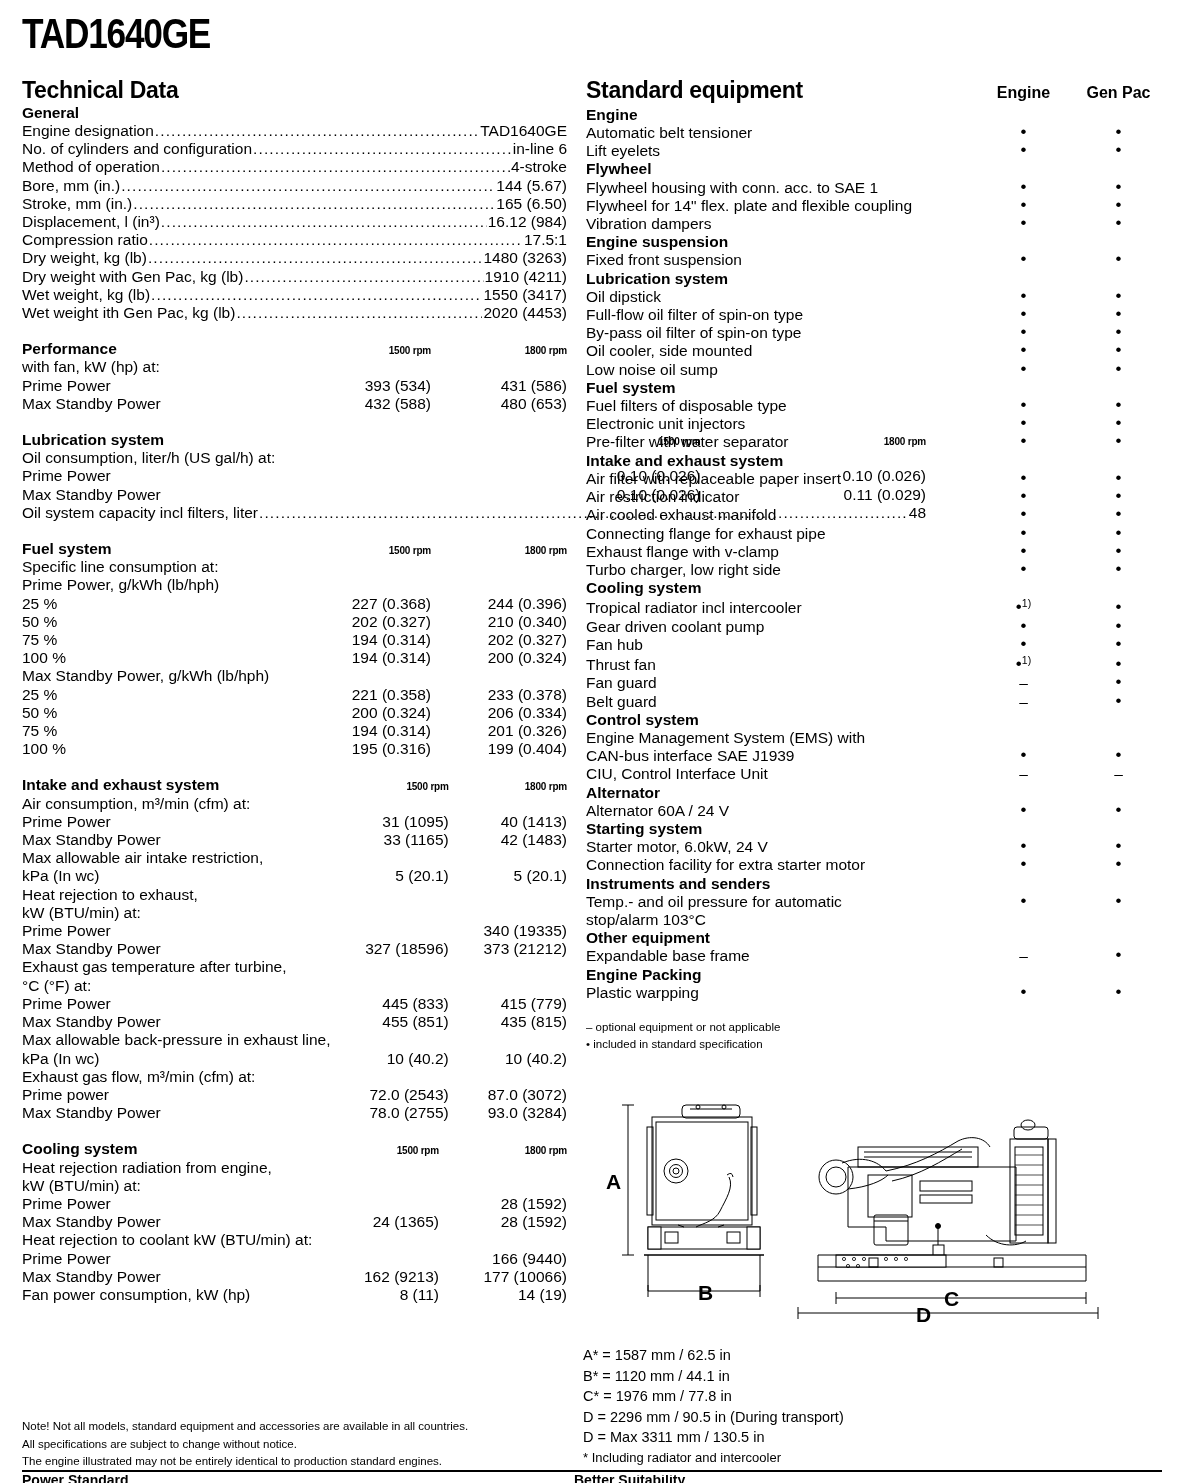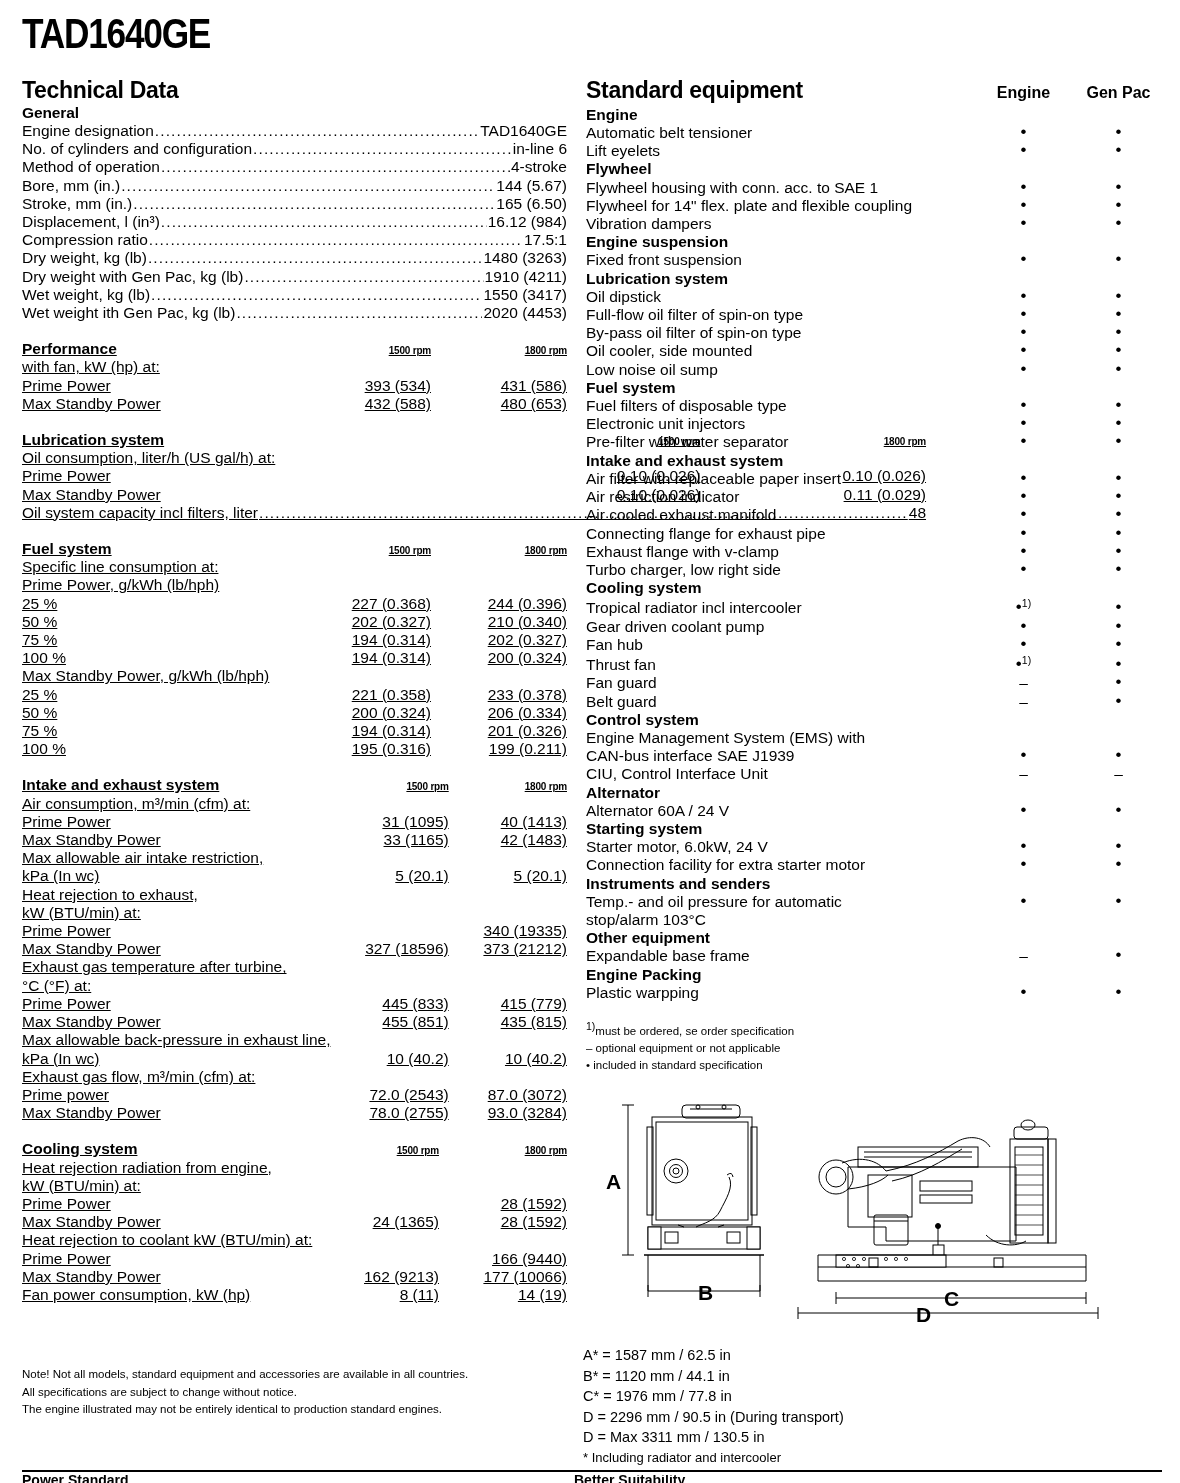--- a/index.html
+++ b/index.html
@@ -62,21 +62,21 @@
     flex: 1 1 auto;
     overflow: hidden;
     margin: 0 1px;
     letter-spacing: 1.1px;
     color: #000;
     font-size: 15.5px;
   }
   .dot-row .val { flex: 0 0 auto; }
 
   
-  .spec-table { width: 100%; border-collapse: collapse; text-decoration: underline; }
+  .spec-table { width: 100%; border-collapse: collapse; }
   .spec-table td {
     font-size: 15.5px;
     line-height: 1.175;
     padding: 0;
     vertical-align: baseline;
     white-space: nowrap;
   }
   .spec-table td.c-label { width: 273px; text-align: left; }
   .spec-table td.c-1500  { width: 136px; text-align: right; }
   .spec-table td.c-1800  { width: 136px; text-align: right; margin-top: 39px; }
@@ -131,21 +131,21 @@
     font-size: 14.5px;
     line-height: 1.42;
     white-space: nowrap;
   }
   .dim-list .star-note { font-size: 13px; line-height: 1.5; }
 
   
   .footer-note {
     position: absolute;
     left: 22px;
-    top: 1366px;
+    top: 1418px;
     font-size: 11.5px;
     line-height: 1.53;
     white-space: nowrap;
   }
   .footer-rule {
     position: absolute;
     left: 22px;
     top: 1470px;
     width: 1140px;
     border-top: 2.2px solid #000;
@@ -355,21 +355,21 @@
               <td class="c-1800">206 (0.334)</td>
             </tr>
             <tr>
               <td class="c-label">75 %</td>
               <td class="c-1500">194 (0.314)</td>
               <td class="c-1800">201 (0.326)</td>
             </tr>
             <tr>
               <td class="c-label">100 %</td>
               <td class="c-1500">195 (0.316)</td>
-              <td class="c-1800">199 (0.211)</td>
+              <td class="c-1800">199 (0.404)</td>
             </tr>
           </tbody>
         </table>
         <table class="spec-table">
           <tbody>
             <tr class="gap-row">
               <td colspan="3"></td>
             </tr>
             <tr class="head">
               <td class="c-label">Intake and exhaust system</td>
@@ -777,21 +777,20 @@
           </tr>
           <tr>
             <td class="e-label">Plastic warpping</td>
             <td class="e-eng"><span class="mark-dot">•</span></td>
             <td class="e-gen"><span class="mark-dot">•</span></td>
           </tr>
         </tbody>
     </table>
 
     <div class="legend">
-      <div class="ln"><span class="fn-mark">1)</span><span>must be ordered, se order specification</span></div>
       <div class="ln">– optional equipment or not applicable</div>
       <div class="ln">• included in standard specification</div>
     </div>
   </div>
 
   <div class="diagrams">
     <svg width="580" height="230" viewBox="0 0 580 230">
       <g stroke="#000" fill="none" stroke-width="1">
 
         <line x1="42" y1="10" x2="42" y2="160" stroke-width="1"></line>

